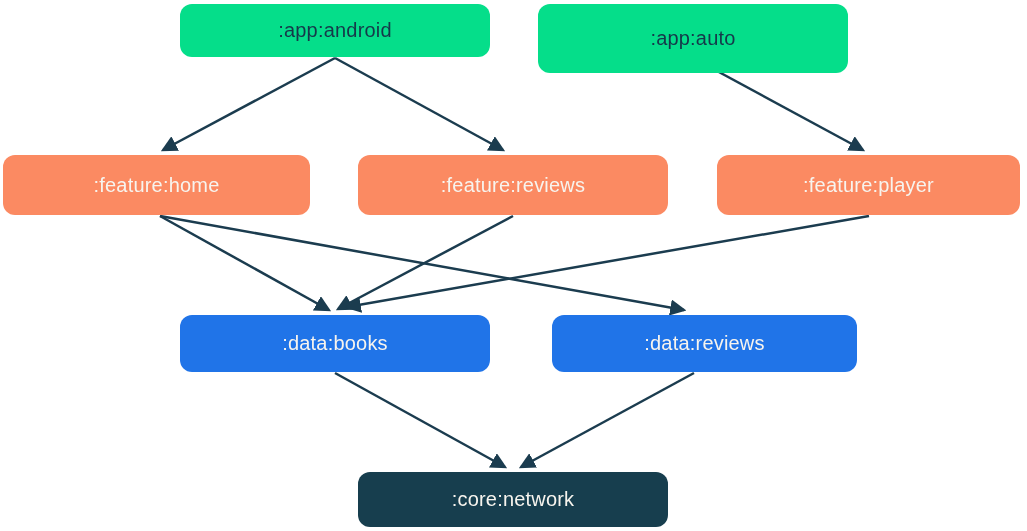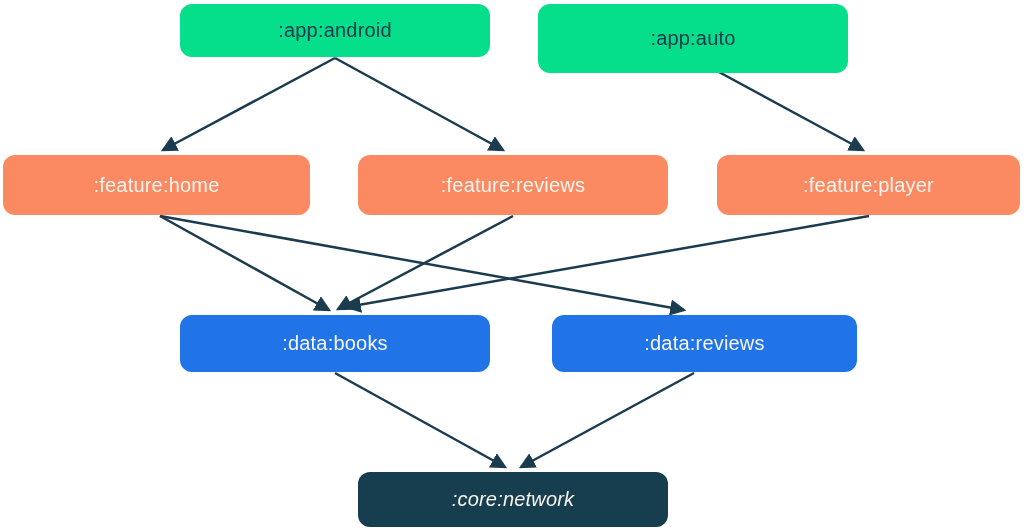--- a/index.html
+++ b/index.html
@@ -33,21 +33,21 @@
     justify-content: center;
     border-radius: 12px;
     font-size: 20px;
     letter-spacing: 0.2px;
     white-space: nowrap;
     box-sizing: border-box;
   }
   .t-app     { background: var(--green,  #05de8a); color: var(--text_dark,  #16384a); }
   .t-feature { background: var(--orange, #fb8a62); color: var(--text_light, #f7f4ee); }
   .t-data    { background: var(--blue,   #2074e8); color: var(--text_light, #f7f4ee); }
-  .t-core    { background: var(--navy,   #173e4e); color: var(--text_light, #f7f4ee); font-style: italic; }
+  .t-core    { background: var(--navy,   #173e4e); color: var(--text_light, #f7f4ee); }
 
   #n-app-android     { left: 180px; top: 4px;   width: 310px; height: 53px; }
   #n-app-auto        { left: 538px; top: 4px;   width: 310px; height: 69px; }
   #n-feature-home    { left: 3px;   top: 155px; width: 307px; height: 60px; }
   #n-feature-reviews { left: 358px; top: 155px; width: 310px; height: 60px; }
   #n-feature-player  { left: 717px; top: 155px; width: 303px; height: 60px; text-align: center; }
   #n-data-books      { left: 180px; top: 315px; width: 310px; height: 57px; }
   #n-data-reviews    { left: 540px; top: 315px; width: 305px; height: 57px; margin-left: 12px; }
   #n-core-network    { left: 358px; top: 472px; width: 310px; height: 55px; }
 </style>

